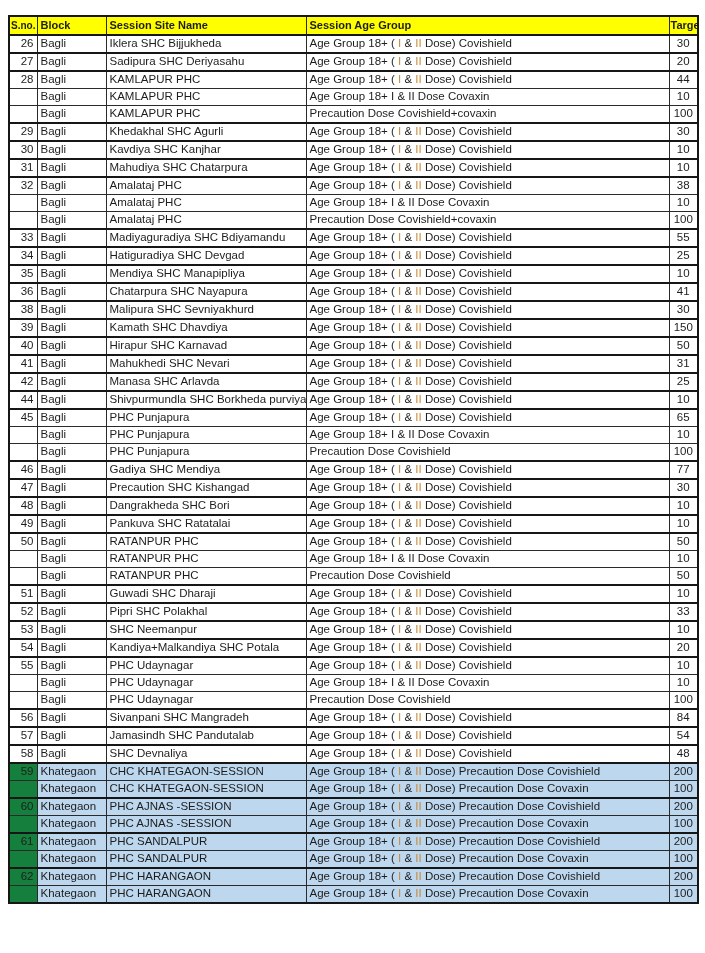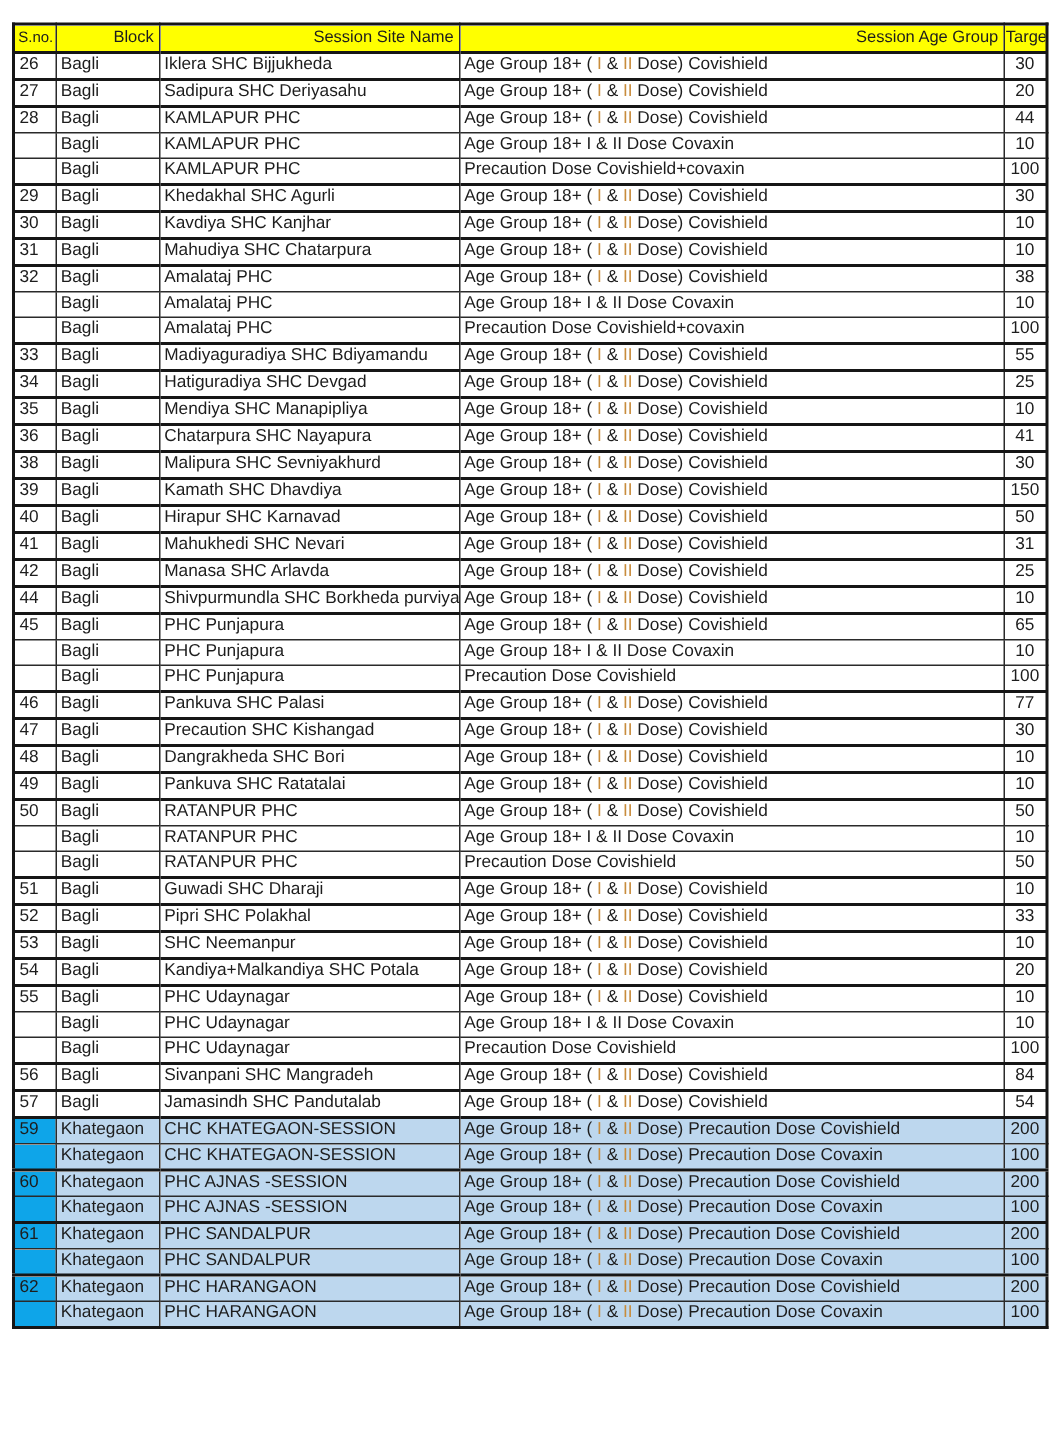--- a/index.html
+++ b/index.html
@@ -23,32 +23,32 @@
     padding:0 3px;
     font-size:11.5px;
     line-height:1;
     color:#1d1d1d;
     white-space:nowrap;
     overflow:hidden;
     vertical-align:middle;
   }
   thead th{
     background:var(--header-bg);
-    font-weight:normal;
-    text-align:right;
+    font-weight:bold;
+    text-align:left;
     height:17px;
     font-size:11px;
     border-bottom:2px solid #161616;
   }
   th.h-target{font-size:11px;padding:0 1px;}
   th.h-sno{font-size:10px;padding:0 1px;}
-  td.c-sno{text-align:left;background:#ffffff;}
+  td.c-sno{text-align:right;background:#ffffff;}
   td.c-target{text-align:center;}
   tr.hl td{background:var(--highlight-bg);}
-  tr.hl td.c-sno{background:#0ea5e9;}
+  tr.hl td.c-sno{background:#15803d;}
   tr.grp td{border-top:2px solid #161616;}
   .accent{color:var(--accent-text);}
 </style>
 </head>
 <body>
 
 <table>
   <colgroup>
     <col style="width:28px">
     <col style="width:69px">
@@ -230,21 +230,21 @@
       <tr class="">
         <td class="c-sno"></td>
         <td class="c-block">Bagli</td>
         <td class="c-site">PHC Punjapura</td>
         <td class="c-age">Precaution Dose Covishield</td>
         <td class="c-target">100</td>
       </tr>
       <tr class="grp">
         <td class="c-sno">46</td>
         <td class="c-block">Bagli</td>
-        <td class="c-site">Pankuva SHC Palasi</td>
+        <td class="c-site">Gadiya SHC Mendiya</td>
         <td class="c-age">Age Group 18+ ( <span class="accent">I</span> &amp; <span class="accent">II</span> Dose) Covishield</td>
         <td class="c-target">77</td>
       </tr>
       <tr class="grp">
         <td class="c-sno">47</td>
         <td class="c-block">Bagli</td>
         <td class="c-site">Precaution SHC Kishangad</td>
         <td class="c-age">Age Group 18+ ( <span class="accent">I</span> &amp; <span class="accent">II</span> Dose) Covishield</td>
         <td class="c-target">30</td>
       </tr>
@@ -338,20 +338,27 @@
         <td class="c-site">Sivanpani SHC Mangradeh</td>
         <td class="c-age">Age Group 18+ ( <span class="accent">I</span> &amp; <span class="accent">II</span> Dose) Covishield</td>
         <td class="c-target">84</td>
       </tr>
       <tr class="grp">
         <td class="c-sno">57</td>
         <td class="c-block">Bagli</td>
         <td class="c-site">Jamasindh SHC Pandutalab</td>
         <td class="c-age">Age Group 18+ ( <span class="accent">I</span> &amp; <span class="accent">II</span> Dose) Covishield</td>
         <td class="c-target">54</td>
+      </tr>
+      <tr class="grp">
+        <td class="c-sno">58</td>
+        <td class="c-block">Bagli</td>
+        <td class="c-site">SHC Devnaliya</td>
+        <td class="c-age">Age Group 18+ ( <span class="accent">I</span> &amp; <span class="accent">II</span> Dose) Covishield</td>
+        <td class="c-target">48</td>
       </tr>
       <tr class="hl grp">
         <td class="c-sno">59</td>
         <td class="c-block">Khategaon</td>
         <td class="c-site">CHC KHATEGAON-SESSION</td>
         <td class="c-age">Age Group 18+ ( <span class="accent">I</span> &amp; <span class="accent">II</span> Dose) Precaution Dose Covishield</td>
         <td class="c-target">200</td>
       </tr>
       <tr class="hl ">
         <td class="c-sno"></td>

